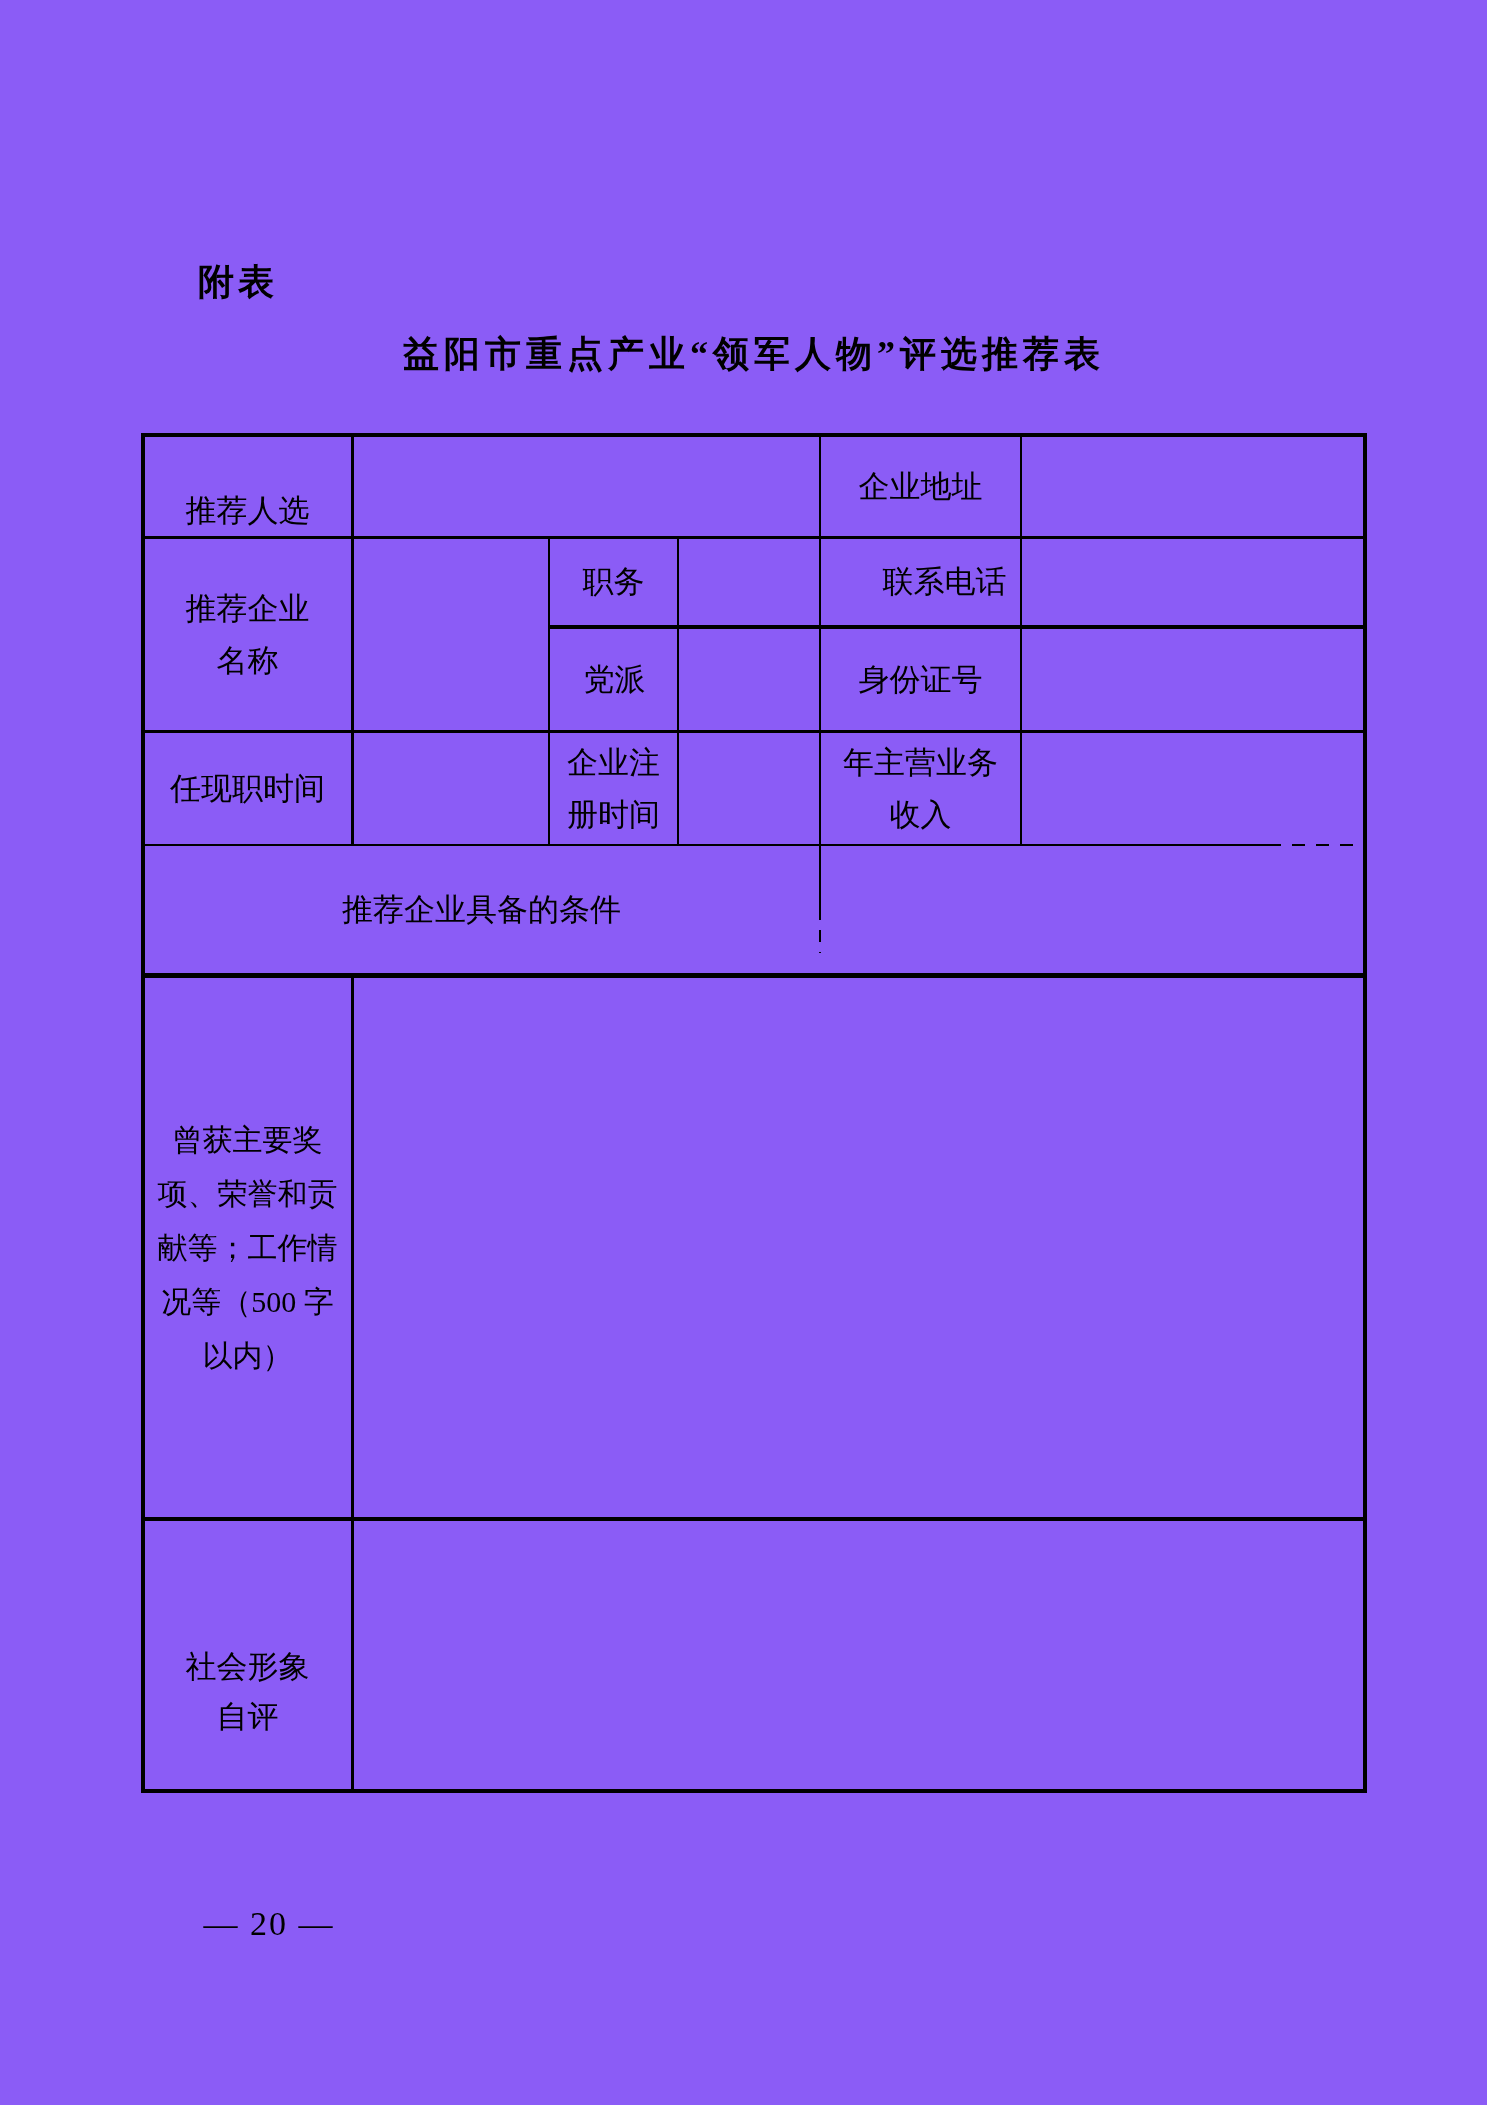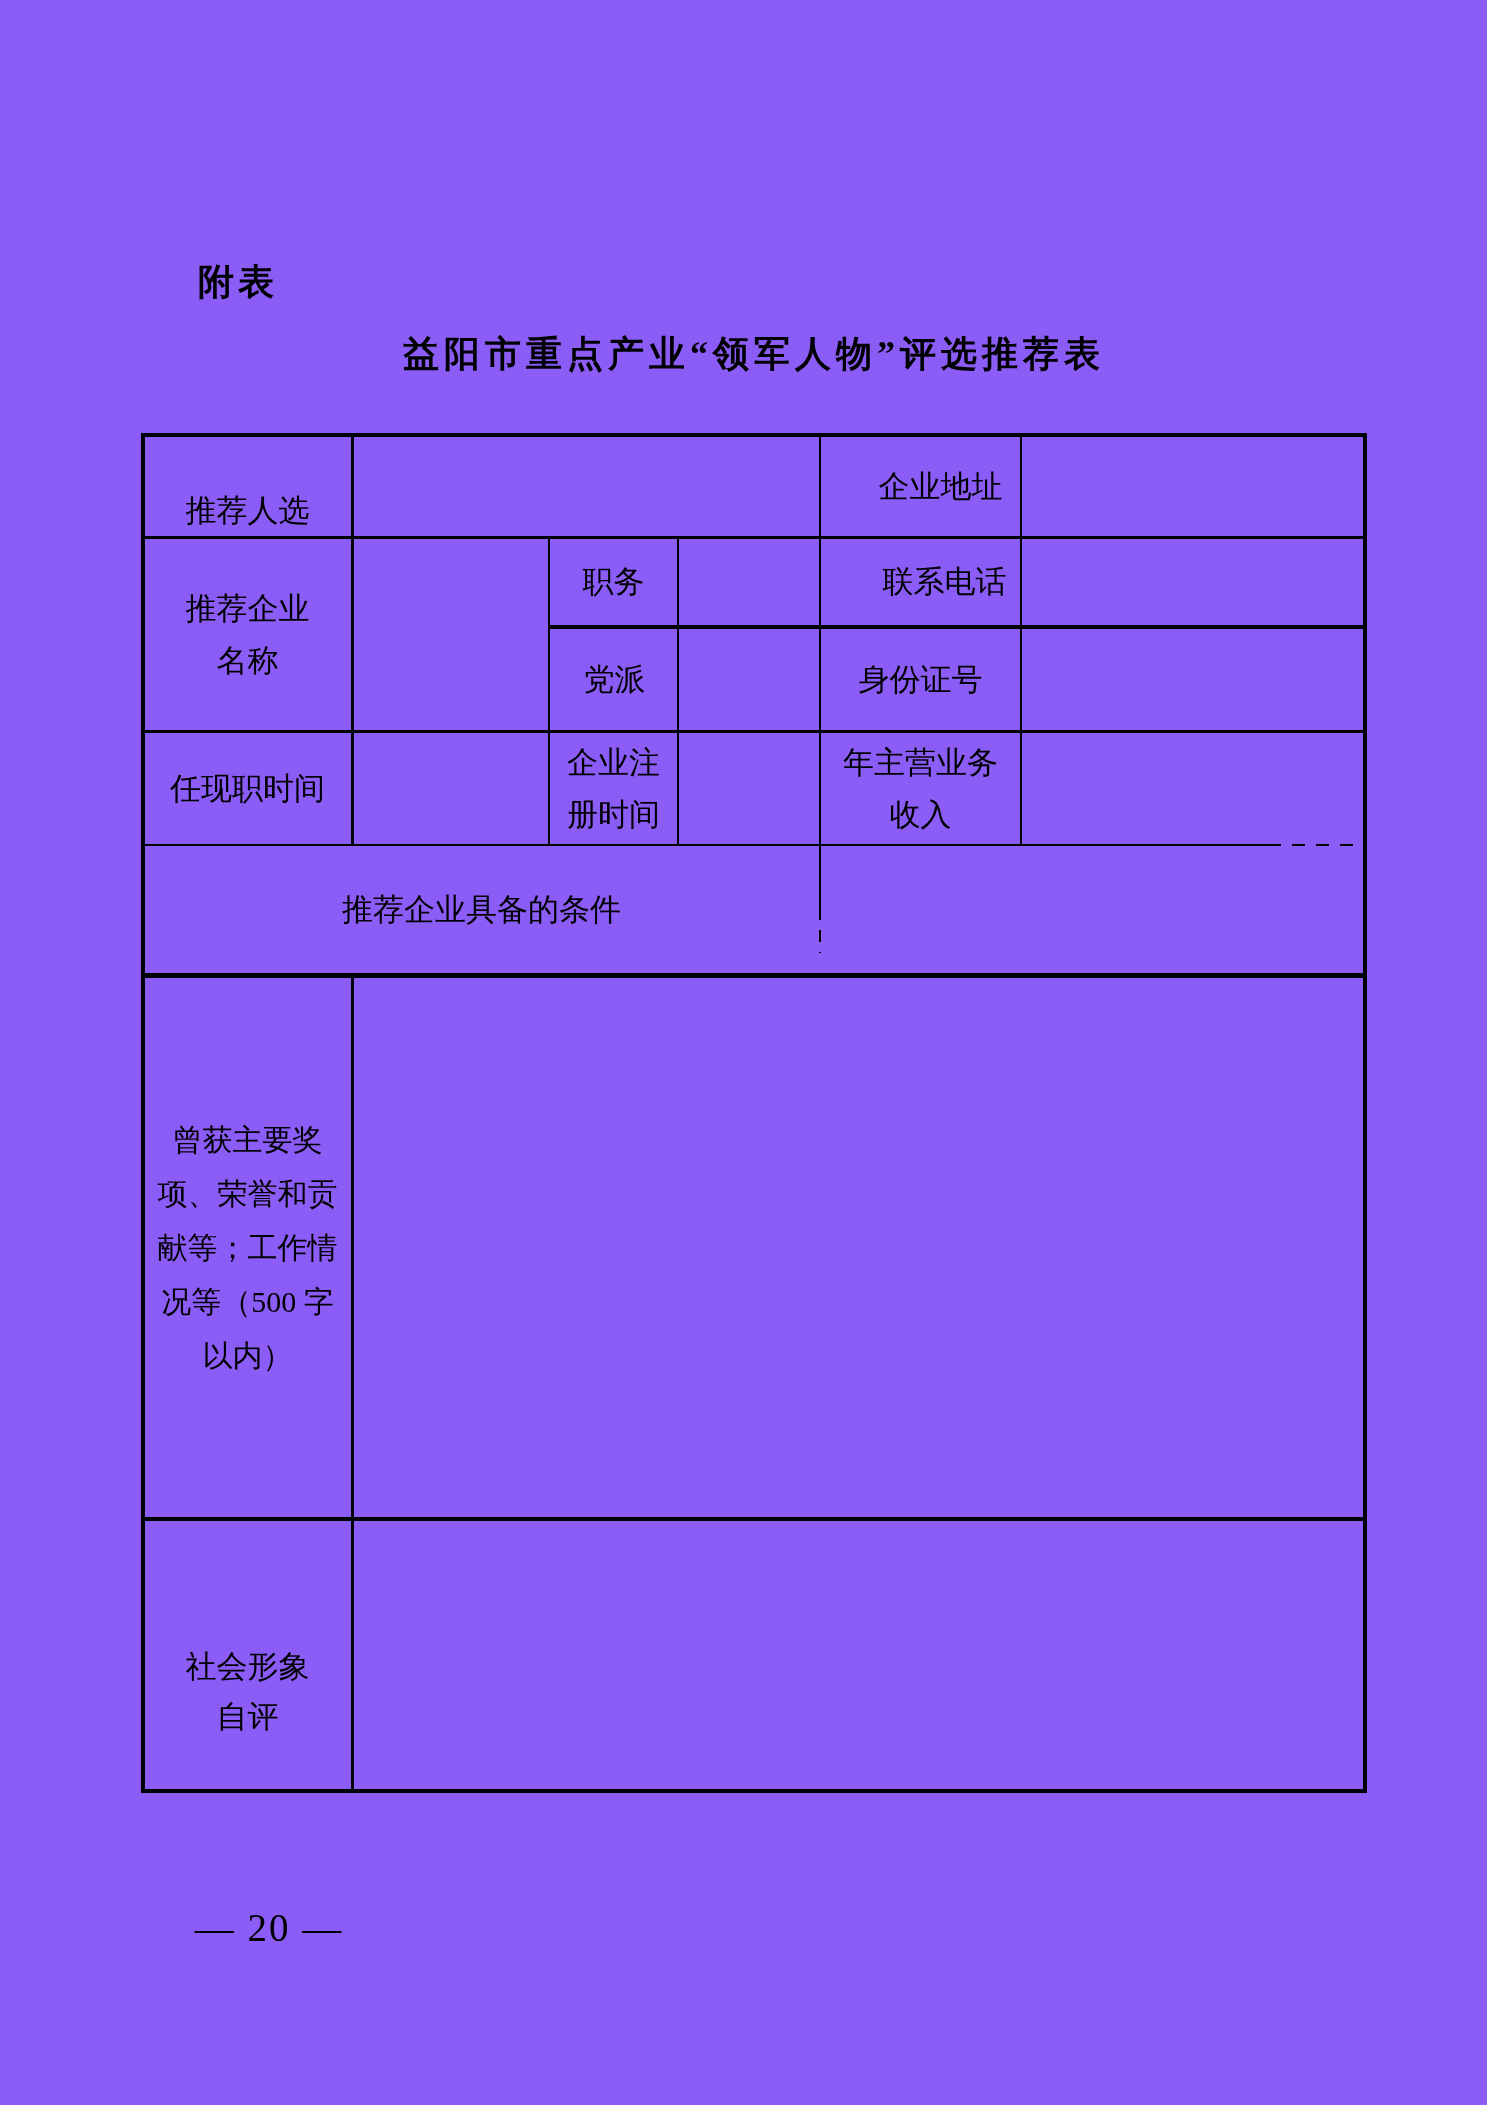--- a/index.html
+++ b/index.html
@@ -19,21 +19,21 @@
     font-family:"Liberation Sans","DejaVu Sans",sans-serif;
     font-weight:700; font-size:36px; letter-spacing:4px;
   }
   .doc-title{
     position:absolute; left:141px; top:330px; width:1226px;
     text-align:center; font-weight:700; font-size:36px; letter-spacing:5px;
     white-space:nowrap;
   }
   .page-number{
     position:absolute; left:139px; top:1905px; width:260px;
-    text-align:center; font-size:39px; letter-spacing:2px;
+    text-align:center; font-size:34px; letter-spacing:2px;
   }
   
   .line{position:absolute; background:#000;}
   .h-dash{
     position:absolute; height:2px; background:none;
     background-image:repeating-linear-gradient(90deg,#000 0 13px,transparent 13px 24px);
   }
   .v-dash{
     position:absolute; width:2px; background:none;
     background-image:repeating-linear-gradient(180deg,#000 0 12px,transparent 12px 22px);
@@ -75,21 +75,21 @@
     <div class="line" style="left:351px;top:977px;width:3px;height:813px;"></div>
     <div class="line" style="left:548px;top:537px;width:2px;height:308px;"></div>
     <div class="line" style="left:677px;top:537px;width:2px;height:308px;"></div>
     <div class="line" style="left:819px;top:433px;width:2px;height:412px;"></div>
     <div class="line" style="left:819px;top:845px;width:2px;height:63px;"></div>
     <div class="v-dash" style="left:819px;top:908px;height:45px;"></div>
     <div class="line" style="left:1020px;top:433px;width:2px;height:412px;"></div>
 
     <div class="cell" style="left:144px;top:461px;width:207px;height:99px;">推荐人选</div>
     <div class="cell" style="left:354px;top:437px;width:465px;height:99px;"></div>
-    <div class="cell" style="left:821px;top:437px;width:199px;height:99px;padding-left:20px;">企业地址</div>
+    <div class="cell" style="left:821px;top:437px;width:199px;height:99px;">企业地址</div>
     <div class="cell" style="left:1022px;top:437px;width:341px;height:99px;"></div>
 
     <div class="cell pre lh52" style="left:144px;top:539px;width:207px;height:191px;">推荐企业
 名称</div>
     <div class="cell" style="left:354px;top:539px;width:194px;height:191px;"></div>
     <div class="cell" style="left:550px;top:539px;width:127px;height:86px;">职务</div>
     <div class="cell" style="left:679px;top:539px;width:140px;height:86px;"></div>
     <div class="cell" style="left:821px;top:539px;width:199px;height:86px;padding-left:24px;">联系电话</div>
     <div class="cell" style="left:1022px;top:539px;width:341px;height:86px;"></div>
     <div class="cell" style="left:550px;top:629px;width:129px;height:101px;">党派</div>

